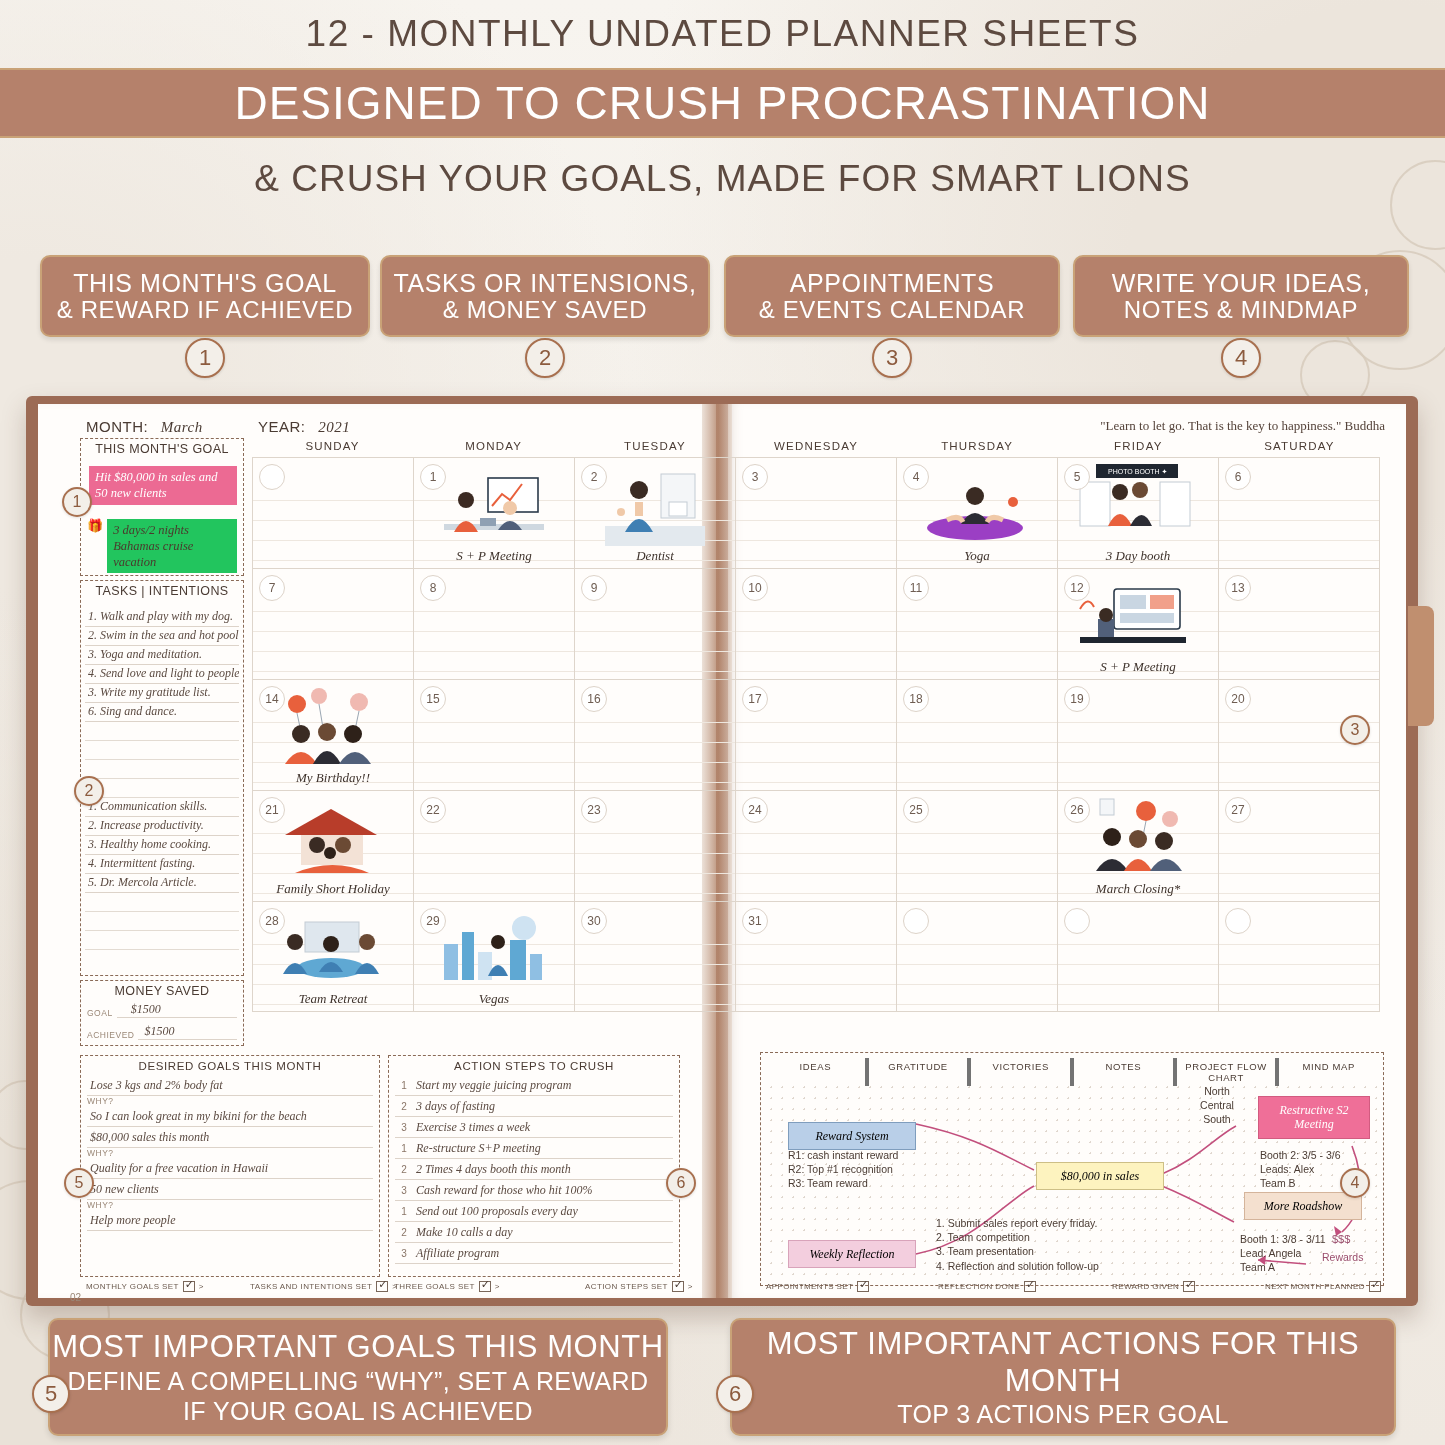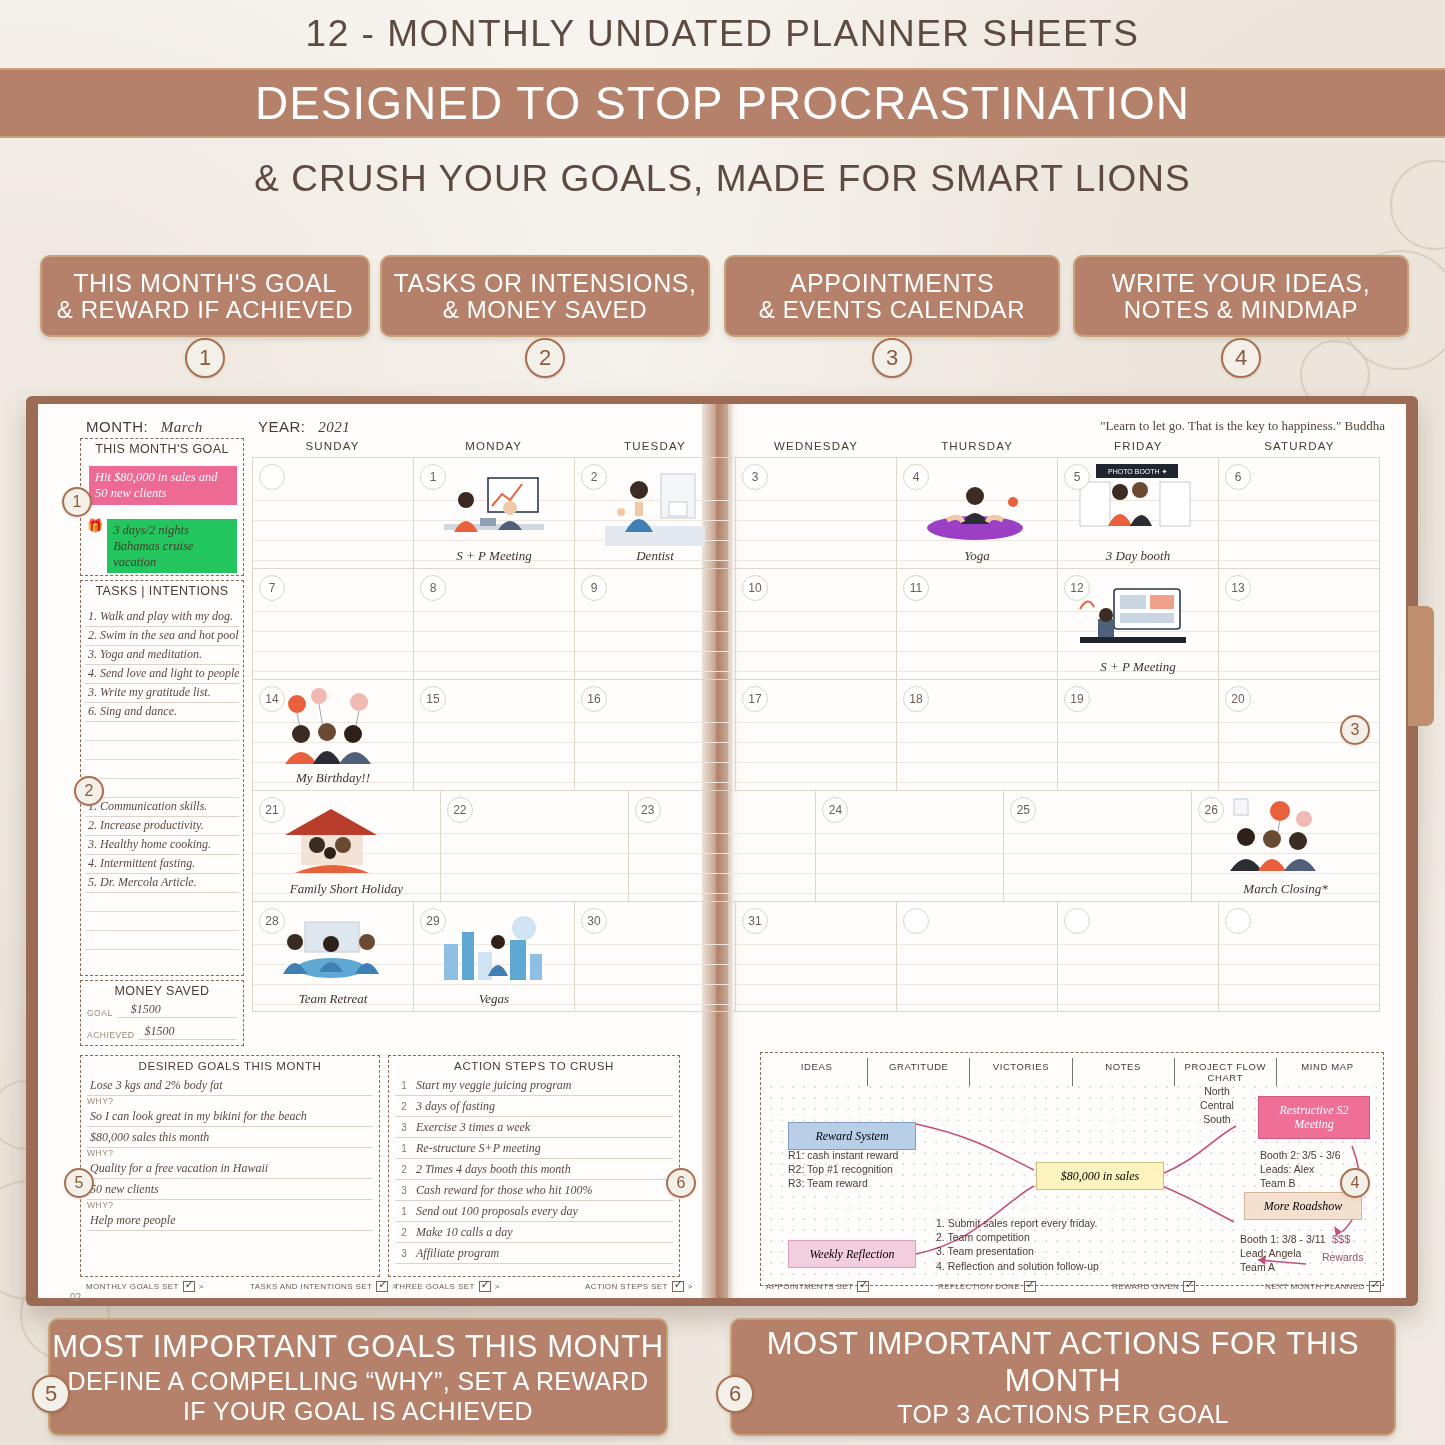--- a/index.html
+++ b/index.html
@@ -153,21 +153,21 @@
   .why { font-size:8.5px; color:#9b8878; letter-spacing:.5px; }
 
   .footer-chk { font-size:8px; color:#6b5a4e; letter-spacing:.4px; display:flex; align-items:center; gap:4px;}
   .chkbox { width:12px; height:11px; border:1px solid #7a675a; display:inline-block; position:relative; }
   .chkbox:after{ content:"✓"; position:absolute; left:1px; top:-4px; font-size:11px; color:#4a3b33;}
 
   
   .rtabs { position:absolute; left:766px; top:1058px; width:612px; display:flex; }
   .rtabs div {
     flex:1; text-align:center; font-size:9.5px; color:#4a3b33; letter-spacing:.6px;
-    border-right:1px solid #737373; padding:3px 0;
+    border-right:4px solid #737373; padding:3px 0;
   }
   .rtabs div:last-child{ border-right:none; }
 
   .mindmap { position:absolute; left:766px; top:1082px; width:612px; height:200px; }
   .mm-dots { position:absolute; inset:0;
     background-image: radial-gradient(#d8cec3 1px, transparent 1px);
     background-size:11px 11px; opacity:.8; }
   .mm-node {
     position:absolute; font-family:"Liberation Serif", serif; font-style:italic;
     font-size:12px; text-align:center; padding:6px 8px; line-height:1.2;
@@ -197,21 +197,21 @@
 <div class="bg-dots">
   <span style="left:-30px; top:1180px; width:120px; height:120px;"></span>
   <span style="left:20px; top:1270px; width:90px; height:90px;"></span>
   <span style="left:-10px; top:1080px; width:70px; height:70px;"></span>
   <span style="left:1340px; top:250px; width:120px; height:120px;"></span>
   <span style="left:1390px; top:160px; width:90px; height:90px;"></span>
   <span style="left:1300px; top:340px; width:70px; height:70px;"></span>
 </div>
 
 <div class="top-line1">12 - MONTHLY UNDATED PLANNER SHEETS</div>
-<div class="top-band">DESIGNED TO STOP PROCRASTINATION</div>
+<div class="top-band">DESIGNED TO CRUSH PROCRASTINATION</div>
 <div class="top-line3">&amp; CRUSH YOUR GOALS, MADE FOR SMART LIONS</div>
 
 <div class="chip" style="left:40px; top:255px; width:330px;">
   <div>THIS MONTH'S GOAL</div>
   <div class="l2">&amp; REWARD IF ACHIEVED</div>
 </div>
 <div class="num-badge" style="left:185px; top:338px;">1</div>
 
 <div class="chip" style="left:380px; top:255px; width:330px;">
   <div>TASKS OR INTENSIONS,</div>
@@ -610,20 +610,27 @@
             <circle cx="40" cy="40" r="9" fill="#2e2119"></circle>
             <circle cx="66" cy="42" r="9" fill="#6b4a34"></circle>
             <circle cx="92" cy="44" r="9" fill="#3a2b23"></circle>
             <path d="M24 74 q16 -24 32 0 z" fill="#2c2c34"></path>
             <path d="M52 74 q14 -24 28 0 z" fill="#e8603c"></path>
             <path d="M78 74 q16 -24 32 0 z" fill="#51607a"></path>
           </svg>
         </div>
         <div class="ev-label">March Closing*</div>
       </div>
+      <div class="cal-cell">
+        <div class="rule r1"></div>
+          <div class="rule r2"></div>
+          <div class="rule r3"></div>
+          <div class="rule r4"></div>
+        <div class="daynum">27</div>
+      </div>
     </div>
 
     <div class="cal-row">
       <div class="cal-cell">
         <div class="rule r1"></div>
           <div class="rule r2"></div>
           <div class="rule r3"></div>
           <div class="rule r4"></div>
         <div class="daynum">28</div>
         <div class="art" style="left:16px; top:14px;">

